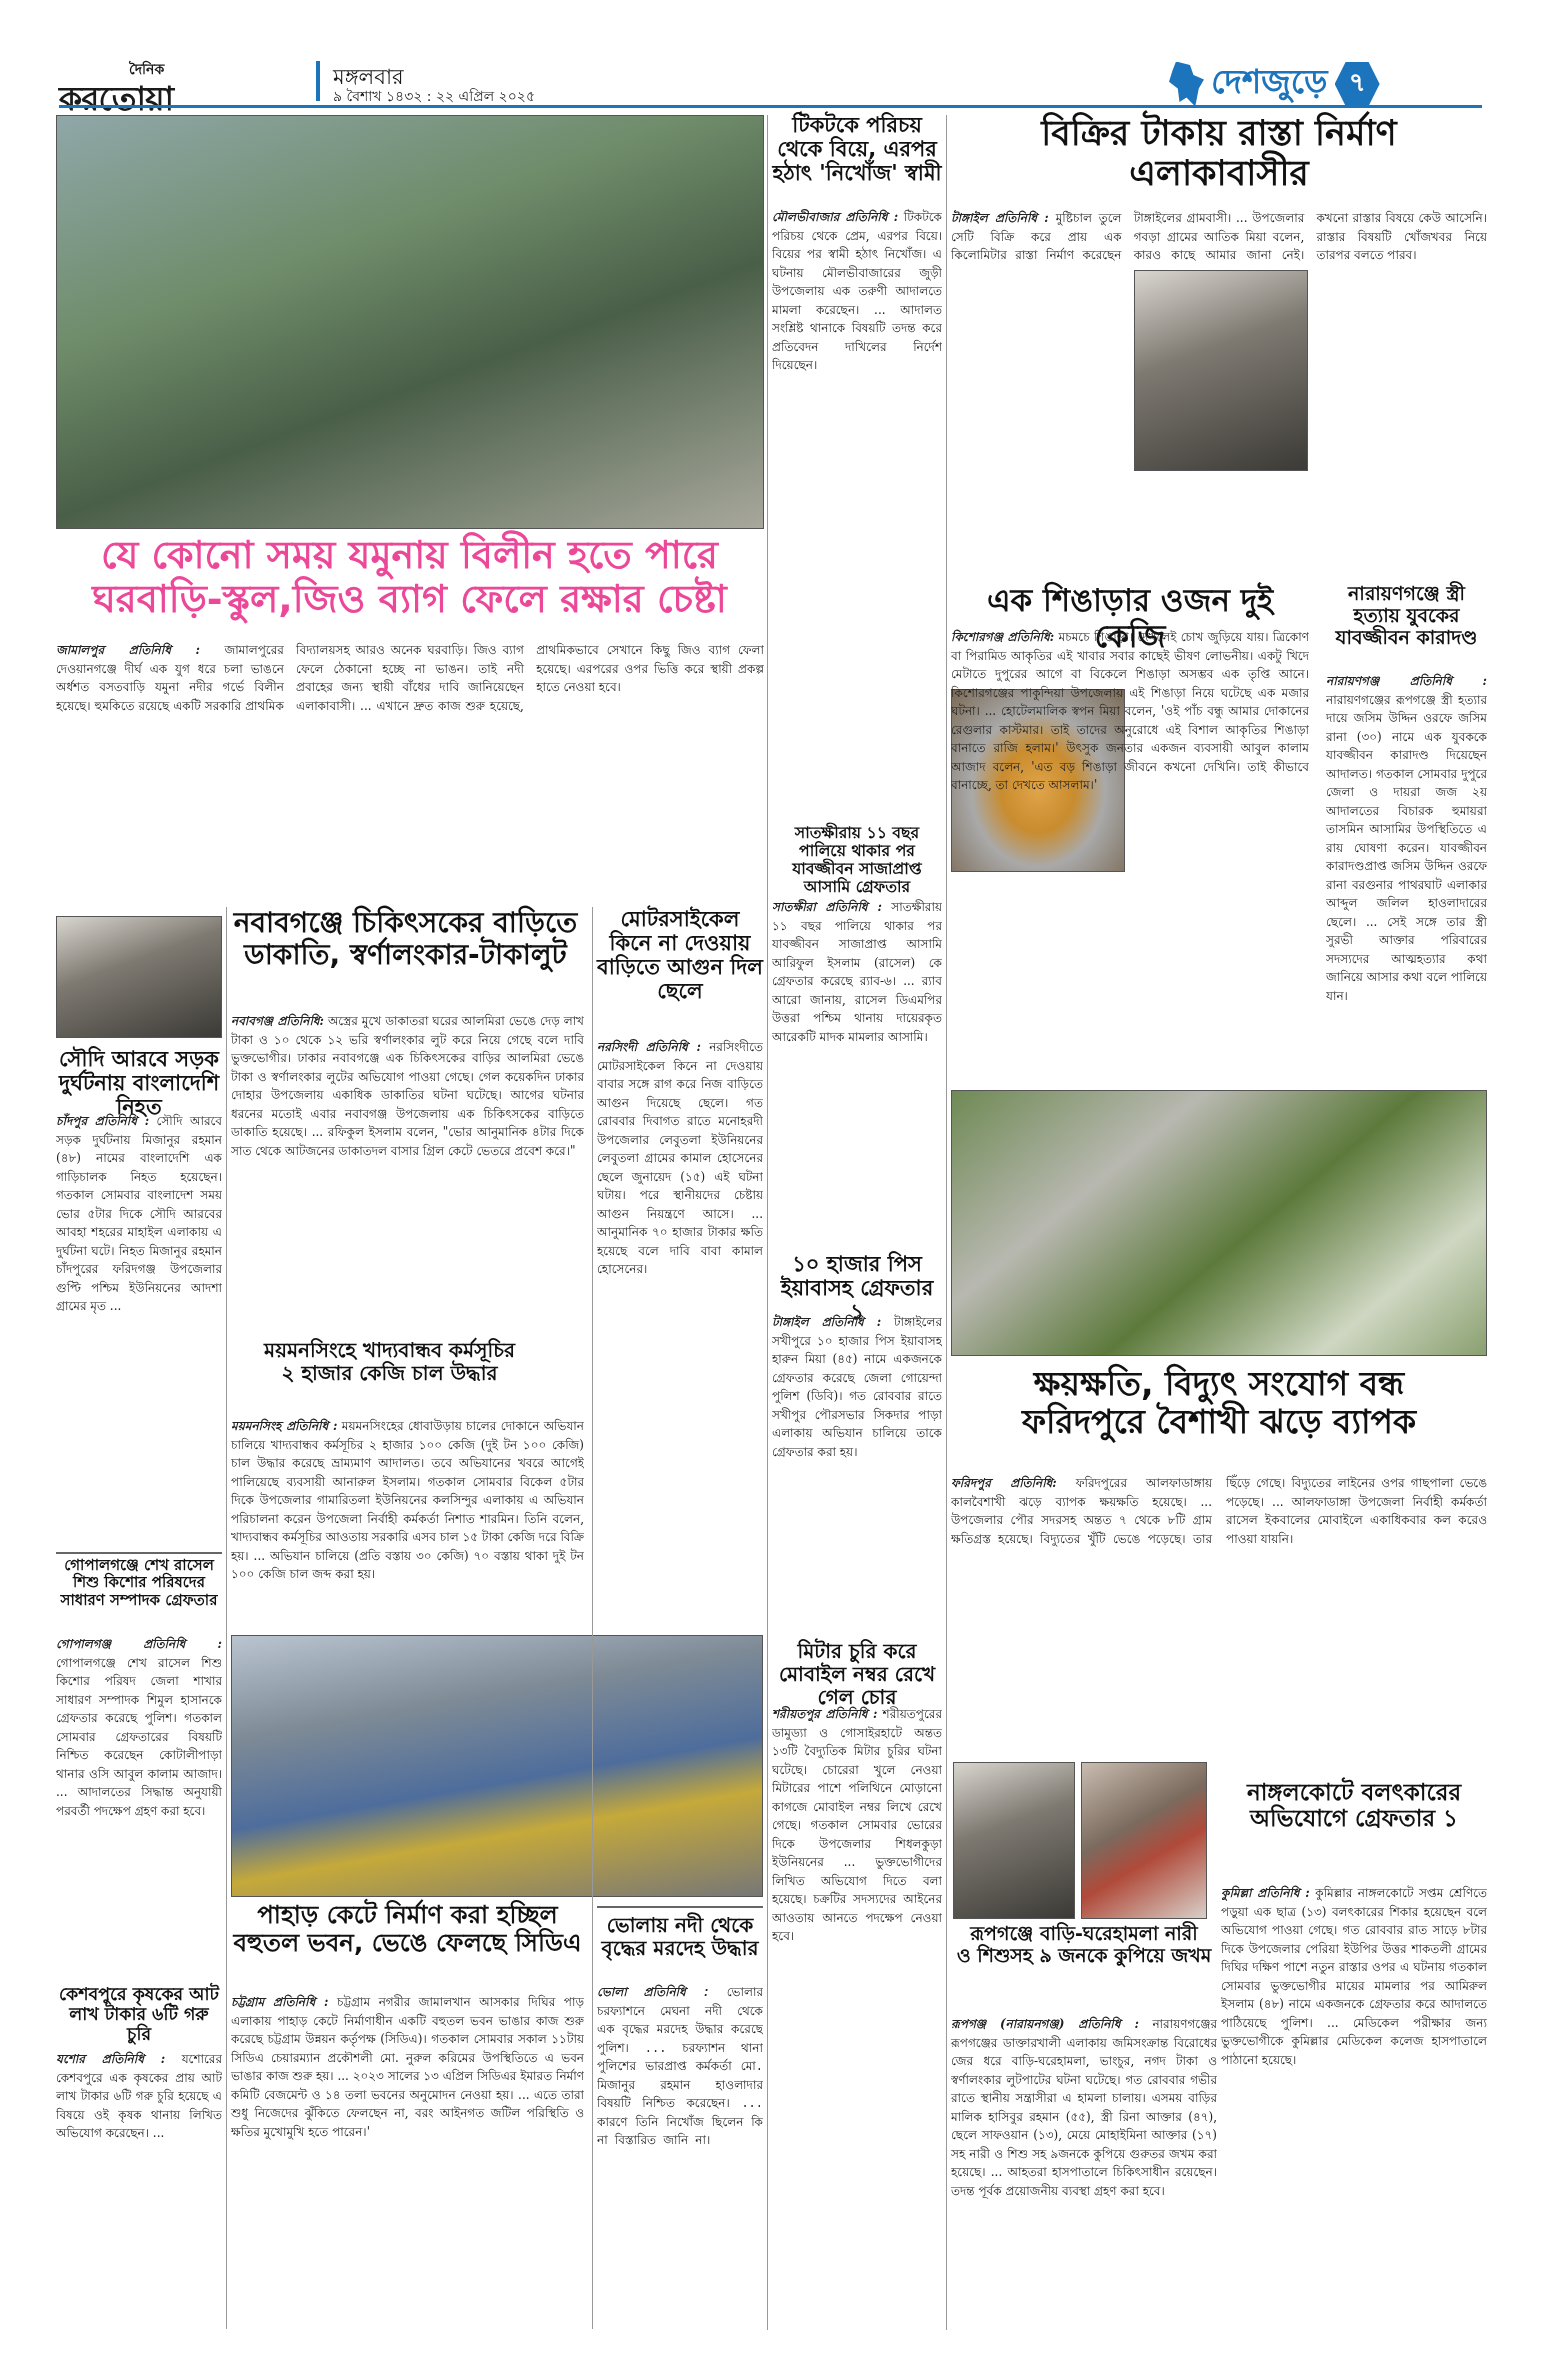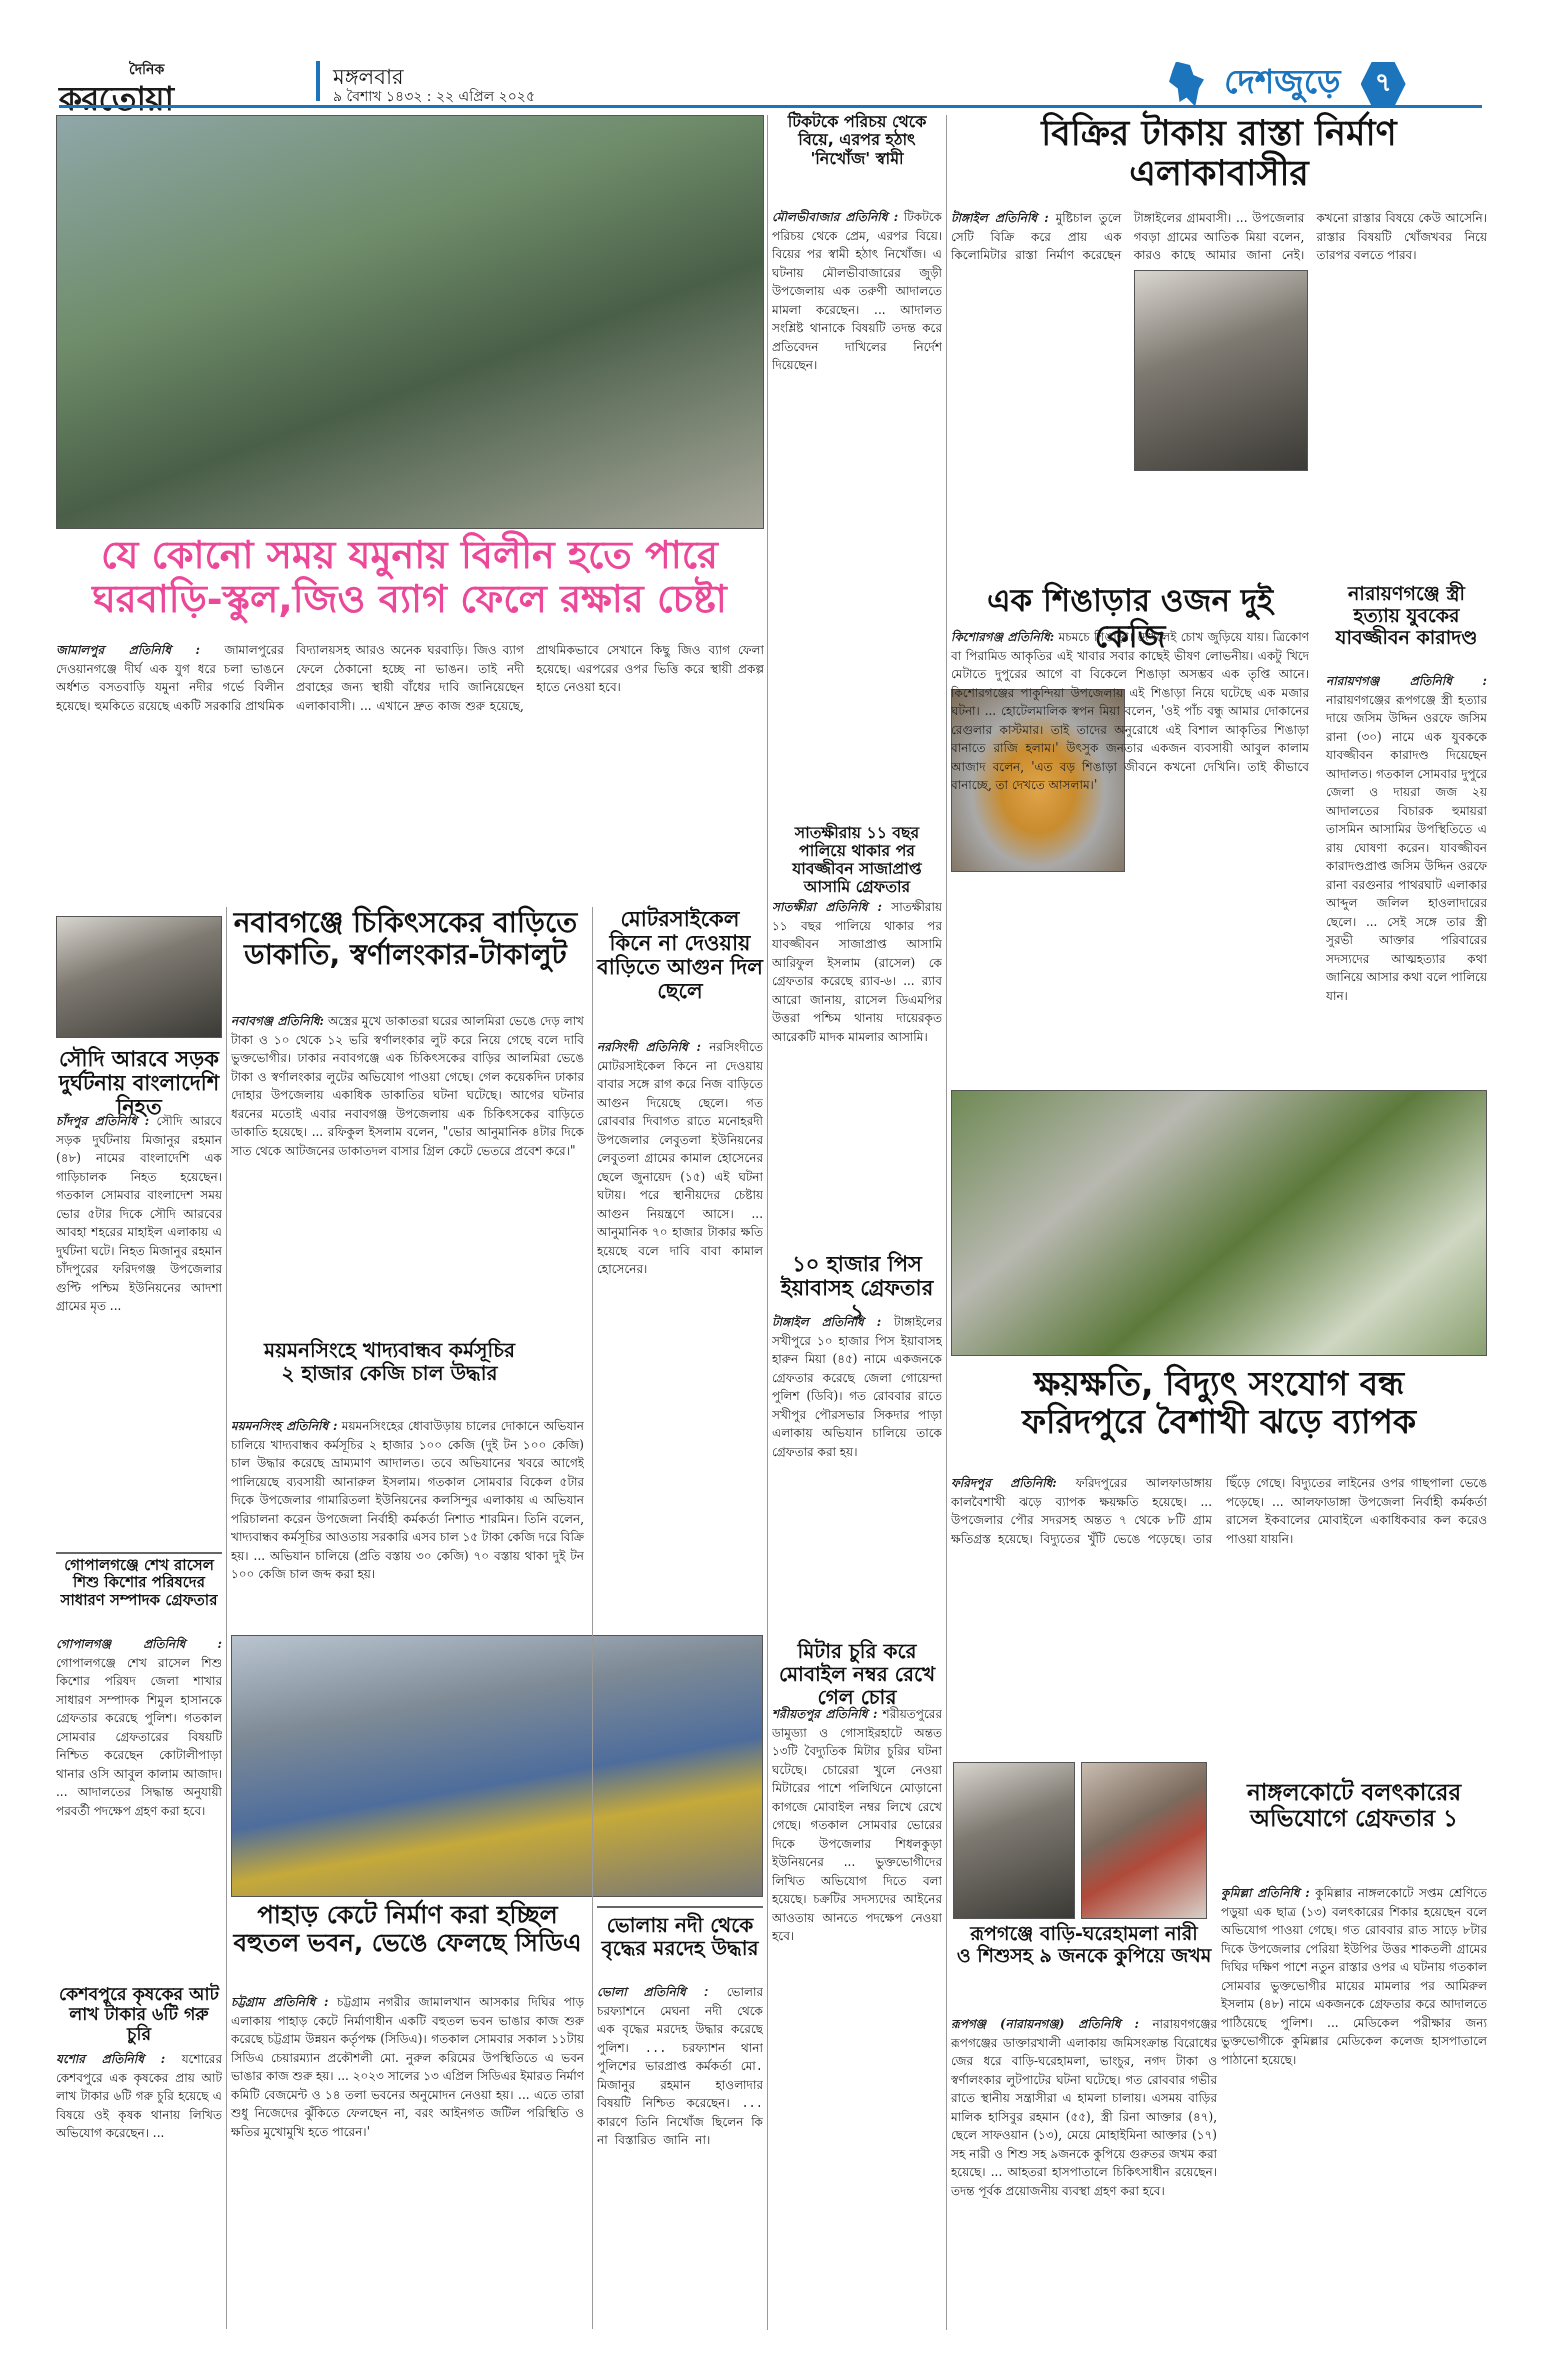--- a/index.html
+++ b/index.html
@@ -5,21 +5,21 @@
   * { box-sizing: border-box; margin: 0; padding: 0; }
   html, body { width: 1548px; height: 2377px; background: #ffffff; overflow: hidden; }
   body { position: relative; font-family: "DejaVu Serif", serif; color: #1a1a1a; }
   .abs { position: absolute; }
   .masthead-logo { left: 59px; top: 61px; width: 235px; height: 45px; }
   .logo-small { position: absolute; left: 70px; top: -3.5px; font-size: 14px; font-weight: bold; font-family: "DejaVu Sans", sans-serif; }
   .logo-big { position: absolute; left: 0; top: 12.2px; font-size: 33px; font-weight: 900; letter-spacing: -0.9px; font-family: "DejaVu Sans", sans-serif; }
   .mast-sep { left: 316px; top: 61px; width: 4.4px; height: 40px; background: #1b74bc; }
   .mast-day { left: 333px; top: 61px; font-size: 21px; font-family: "DejaVu Sans", sans-serif; }
   .mast-date { left: 333px; top: 85px; font-size: 14px; font-family: "DejaVu Sans", sans-serif; }
-  .section-badge { left: 1169px; top: 56px; display: flex; align-items: center; gap: 20px; }
+  .section-badge { left: 1169px; top: 56px; display: flex; align-items: center; gap: 7px; }
   .map-icon { width: 35px; height: 45px; background: #1b74bc; clip-path: polygon(20% 0, 60% 8%, 70% 30%, 100% 40%, 85% 60%, 75% 100%, 50% 80%, 30% 90%, 25% 60%, 0 45%, 10% 20%); }
   .section-name { font-size: 33px; color: #1b74bc; font-weight: bold; font-family: "DejaVu Sans", sans-serif; }
   .page-num { width: 45px; height: 45px; background: #1b74bc; color: #fff; font-size: 26px; font-weight: bold; display: flex; align-items: center; justify-content: center; clip-path: polygon(25% 0, 75% 0, 100% 50%, 75% 100%, 25% 100%, 0 50%); font-family: "DejaVu Sans", sans-serif; }
   .mast-rule { left: 59px; top: 105px; width: 1423px; height: 2.6px; background: #1b74bc; }
   .photo { background: linear-gradient(160deg, #8fa7a8 0%, #6f8c6a 35%, #4a5f48 60%, #a8a89c 100%); border: 0.9px solid #555; }
   .photo.urban { background: linear-gradient(170deg, #b9c4cf 0%, #7d8a96 30%, #4e6d9c 55%, #c5a93a 70%, #777 100%); }
   .photo.food { background: radial-gradient(ellipse at 50% 55%, #e0a44a 0%, #c98c2e 30%, #a9a9a9 55%, #7a6a55 100%); }
   .photo.people { background: linear-gradient(160deg, #d9d6cf 0%, #7e7a72 40%, #3c3a36 100%); }
   .photo.storm { background: linear-gradient(140deg, #6f8a55 0%, #b8b8b0 30%, #5d7a3c 55%, #cfd7c2 80%, #8aa070 100%); }
   .photo.injury { background: linear-gradient(150deg, #c9bcb0 0%, #7b6a5e 40%, #b04a3a 60%, #d8d0c8 100%); }
@@ -50,21 +50,21 @@
 <div class="abs photo" style="left:56px;top:115px;width:708px;height:414px;"></div>
 <div class="abs headline red" style="left:52px;top:534px;width:715px;font-size:38px;">
   <div>যে কোনো সময় যমুনায় বিলীন হতে পারে</div>
   <div>ঘরবাড়ি-স্কুল,জিও ব্যাগ ফেলে রক্ষার চেষ্টা</div>
 </div>
 <div class="abs body-text" style="left:56px;top:641px;width:708px;height:253px;column-count:3;column-gap:12.2px;">
   <span class="byline">জামালপুর প্রতিনিধি :</span>
   <span>জামালপুরের দেওয়ানগঞ্জে দীর্ঘ এক যুগ ধরে চলা ভাঙনে অর্ধশত বসতবাড়ি যমুনা নদীর গর্ভে বিলীন হয়েছে। হুমকিতে রয়েছে একটি সরকারি প্রাথমিক বিদ্যালয়সহ আরও অনেক ঘরবাড়ি। জিও ব্যাগ ফেলে ঠেকানো হচ্ছে না ভাঙন। তাই নদী প্রবাহের জন্য স্থায়ী বাঁধের দাবি জানিয়েছেন এলাকাবাসী। ... এখানে দ্রুত কাজ শুরু হয়েছে, প্রাথমিকভাবে সেখানে কিছু জিও ব্যাগ ফেলা হয়েছে। এরপরের ওপর ভিত্তি করে স্থায়ী প্রকল্প হাতে নেওয়া হবে।</span>
 </div>
 
-<div class="abs headline" style="left:772px;top:113px;width:170px;font-size:16px;">টিকটকে পরিচয় থেকে বিয়ে, এরপর হঠাৎ 'নিখোঁজ' স্বামী</div>
+<div class="abs headline" style="left:772px;top:113px;width:170px;font-size:21px;">টিকটকে পরিচয় থেকে বিয়ে, এরপর হঠাৎ 'নিখোঁজ' স্বামী</div>
 <div class="abs body-text" style="left:772px;top:208px;width:170px;height:602px;">
   <span class="byline">মৌলভীবাজার প্রতিনিধি :</span>
   <span>টিকটকে পরিচয় থেকে প্রেম, এরপর বিয়ে। বিয়ের পর স্বামী হঠাৎ নিখোঁজ। এ ঘটনায় মৌলভীবাজারের জুড়ী উপজেলায় এক তরুণী আদালতে মামলা করেছেন। ... আদালত সংশ্লিষ্ট থানাকে বিষয়টি তদন্ত করে প্রতিবেদন দাখিলের নির্দেশ দিয়েছেন।</span>
 </div>
 
 <div class="abs headline" style="left:951px;top:113px;width:536px;font-size:35px;">
   <div>বিক্রির টাকায় রাস্তা নির্মাণ এলাকাবাসীর</div>
 </div>
 <div class="abs body-text" style="left:951px;top:209px;width:536px;height:366px;column-count:3;column-gap:12.2px;">
   <span class="byline">টাঙ্গাইল প্রতিনিধি :</span>

